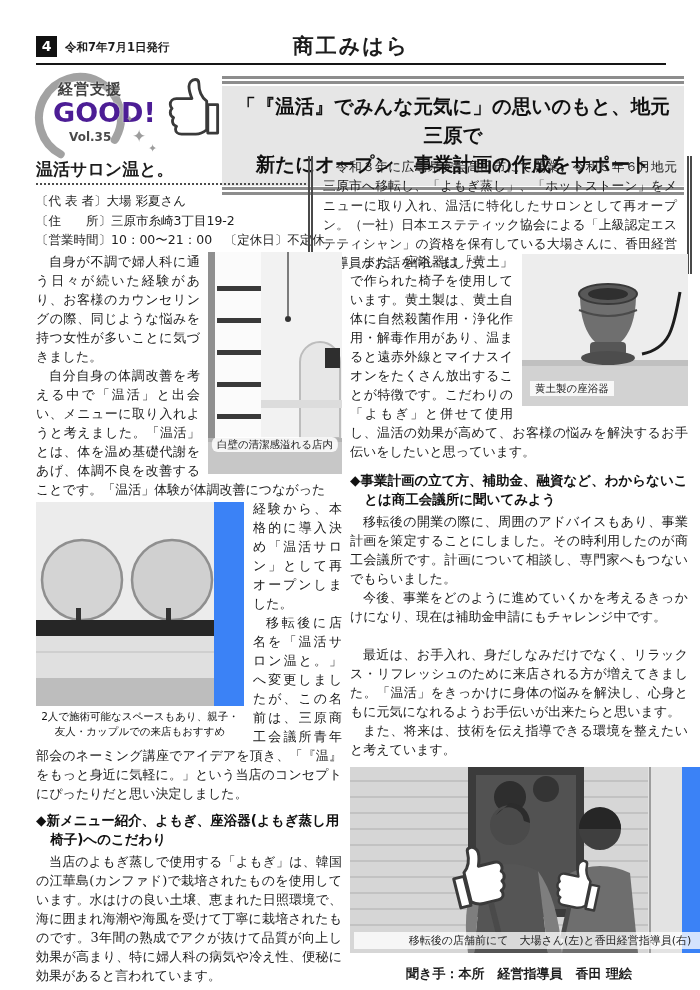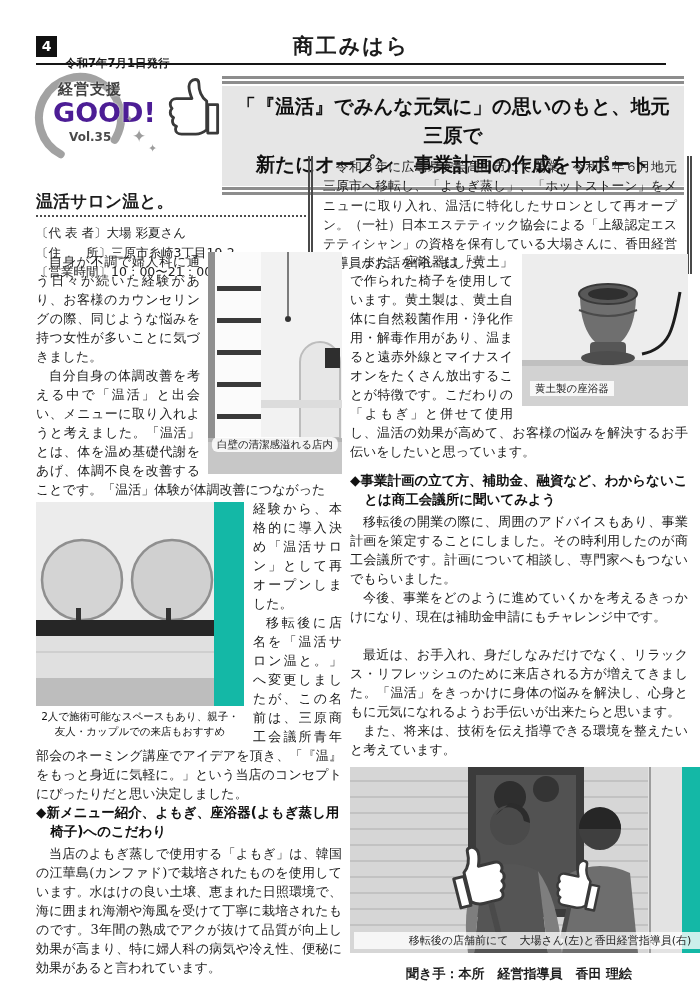--- a/index.html
+++ b/index.html
@@ -2,21 +2,21 @@
 <html><head>
 <meta charset="utf-8">
 <style>
   html,body{margin:0;padding:0;background:#f2f2f2;}
   .page{position:relative;width:700px;height:990px;background:#ffffff;overflow:hidden;
         font-family:"DejaVu Serif",serif;color:#1c1c1c;}
   
   .hdr{position:absolute;left:36px;top:36px;width:630px;height:26px;}
   .pgnum{position:absolute;left:0;top:0;width:21px;height:21px;background:#111;color:#fff;
          font:bold 14px/21px "DejaVu Sans",sans-serif;text-align:center;}
-  .issue{position:absolute;left:29px;top:20px;font:bold 11.5px/14px "DejaVu Sans",sans-serif;text-align:right;}
+  .issue{position:absolute;left:29px;top:4px;font:bold 11.5px/14px "DejaVu Sans",sans-serif;text-align:right;}
   .jtitle{position:absolute;left:0;right:0;top:-3px;text-align:center;
           font:bold 21px/26px "DejaVu Sans",sans-serif;letter-spacing:2px;}
   .hdr-rule{position:absolute;left:36px;top:63px;width:630px;border-top:2.5px solid #151515;}
   
   .badge{position:absolute;left:36px;top:74px;width:186px;height:86px;}
   .badge svg.cres{position:absolute;left:-2px;top:-4px;}
   .b1{position:absolute;left:22px;top:6px;font:bold 15px/18px "DejaVu Sans",sans-serif;
       color:#3f3f3f;letter-spacing:1px;text-shadow:0 0 2px #fff;text-align:center;}
   .b2{position:absolute;left:17px;top:24px;font:bold 27px/30px "DejaVu Sans",sans-serif;
       color:#4c1d95;text-shadow:0 0 2px #fff;}
@@ -26,41 +26,41 @@
   .sp1{left:96px;top:52px;font-size:17px;}
   .sp2{left:112px;top:68px;font-size:11px;}
   .sp3{left:90px;top:40px;font-size:9px;}
   
   .headline{position:absolute;left:222px;top:76px;width:462px;}
   .hbar{height:3px;background:#8d8d8d;margin-bottom:2px;}
   .hbox{background:#e6e6e6;padding:6px 8px 7px;margin:1px 0;}
   .hbox div{font:bold 19.5px/29px "DejaVu Serif",serif;text-align:center;color:#101010;}
   
   .salon{position:absolute;left:36px;top:158px;width:270px;font-family:"DejaVu Sans",sans-serif;}
-  .sname{font:bold 17px/22px "DejaVu Sans",sans-serif;margin-top:32px;}
+  .sname{font:bold 17px/22px "DejaVu Sans",sans-serif;}
   .sdots{border-bottom:2px dotted #4c4c4c;margin:3px 0 6px;}
   .srow{font:12.5px/19.5px "DejaVu Sans",sans-serif;white-space:nowrap;}
   .srow .lb{letter-spacing:0;}
   
   .intro{position:absolute;left:308px;top:156px;width:354px;
          border-left:5px double #4a4a4a;border-right:5px double #4a4a4a;padding:1px 10px;}
   .intro p{margin:0;font:12.8px/19.3px "DejaVu Serif",serif;text-align:justify;text-indent:1em;}
   
   .col{position:absolute;top:252px;font-size:13px;line-height:19px;}
   .col-l{left:36px;width:306px;}
   .col-r{left:350px;width:338px;}
   h3.sec{font:bold 13.5px/19px "DejaVu Sans",sans-serif;margin:0 0 3px;
          padding-left:1.05em;text-indent:-1.05em;color:#111;}
   p.body{margin:0;text-align:justify;text-indent:1em;}
   p.noind{text-indent:0;}
   .gapline{height:19px;}
   .cwrap{overflow:visible;}
   .cwrap:after{content:"";display:block;clear:both;}
   
-  .ph{position:relative;background:#14b8a6;overflow:hidden;}
+  .ph{position:relative;background:#3b82f6;overflow:hidden;}
   .ph-int{float:right;width:134px;height:222px;margin:0 0 4px 8px;}
   .ph-mir-wrap{float:left;width:208px;margin:3px 9px 2px 0;}
   .ph-mir{height:204px;}
   .ph-pot{float:right;width:166px;height:152px;margin:2px 0 4px 9px;}
   .ph-front{width:400px;height:186px;margin-top:8px;}
   .cap-ov{position:absolute;background:rgba(255,255,255,.85);color:#222;
           font:10.5px/15px "DejaVu Sans",sans-serif;padding:0 5px;white-space:nowrap;}
   .cap-int{left:50%;transform:translateX(-50%);bottom:22px;border-radius:6px;}
   .cap-pot{left:8px;bottom:10px;}
   .cap-front{left:4px;right:4px;bottom:4px;text-align:center;white-space:normal;
@@ -161,21 +161,21 @@
             <line x1="0" y1="150" x2="178" y2="150" stroke="#cfcfcf" stroke-width="2"></line>
             <rect x="0" y="176" width="178" height="28" fill="#bdbdbd"></rect>
           </svg>
         </div>
         <div class="cap-under">2人で施術可能なスペースもあり、親子・友人・カップルでの来店もおすすめ</div>
       </div>
       <p class="body noind">経験から、本格的に導入決め「温活サロン」として再オープンしました。</p>
       <p class="body">移転後に店名を「温活サロン温と。」へ変更しましたが、この名前は、三原商工会議所青年部会のネーミング講座でアイデアを頂き、「『温』をもっと身近に気軽に。」という当店のコンセプトにぴったりだと思い決定しました。</p>
     </div>
 
-    <h3 class="sec" style="">◆新メニュー紹介、よもぎ、座浴器(よもぎ蒸し用椅子)へのこだわり</h3>
+    <h3 class="sec" style="margin-top:8px">◆新メニュー紹介、よもぎ、座浴器(よもぎ蒸し用椅子)へのこだわり</h3>
     <p class="body">当店のよもぎ蒸しで使用する「よもぎ」は、韓国の江華島(カンファド)で栽培されたものを使用しています。水はけの良い土壌、恵まれた日照環境で、海に囲まれ海潮や海風を受けて丁寧に栽培されたものです。3年間の熟成でアクが抜けて品質が向上し効果が高まり、特に婦人科の病気や冷え性、便秘に効果があると言われています。</p>
   </div>
 
   <div class="col col-r">
     <div class="cwrap">
       <div class="ph ph-pot">
         <svg width="166" height="152" viewBox="0 0 166 152">
           <rect width="166" height="152" fill="#ededed"></rect>
           <rect x="0" y="112" width="166" height="40" fill="#d2d2d2"></rect>
           <rect x="0" y="106" width="166" height="6" fill="#c0c0c0"></rect>

